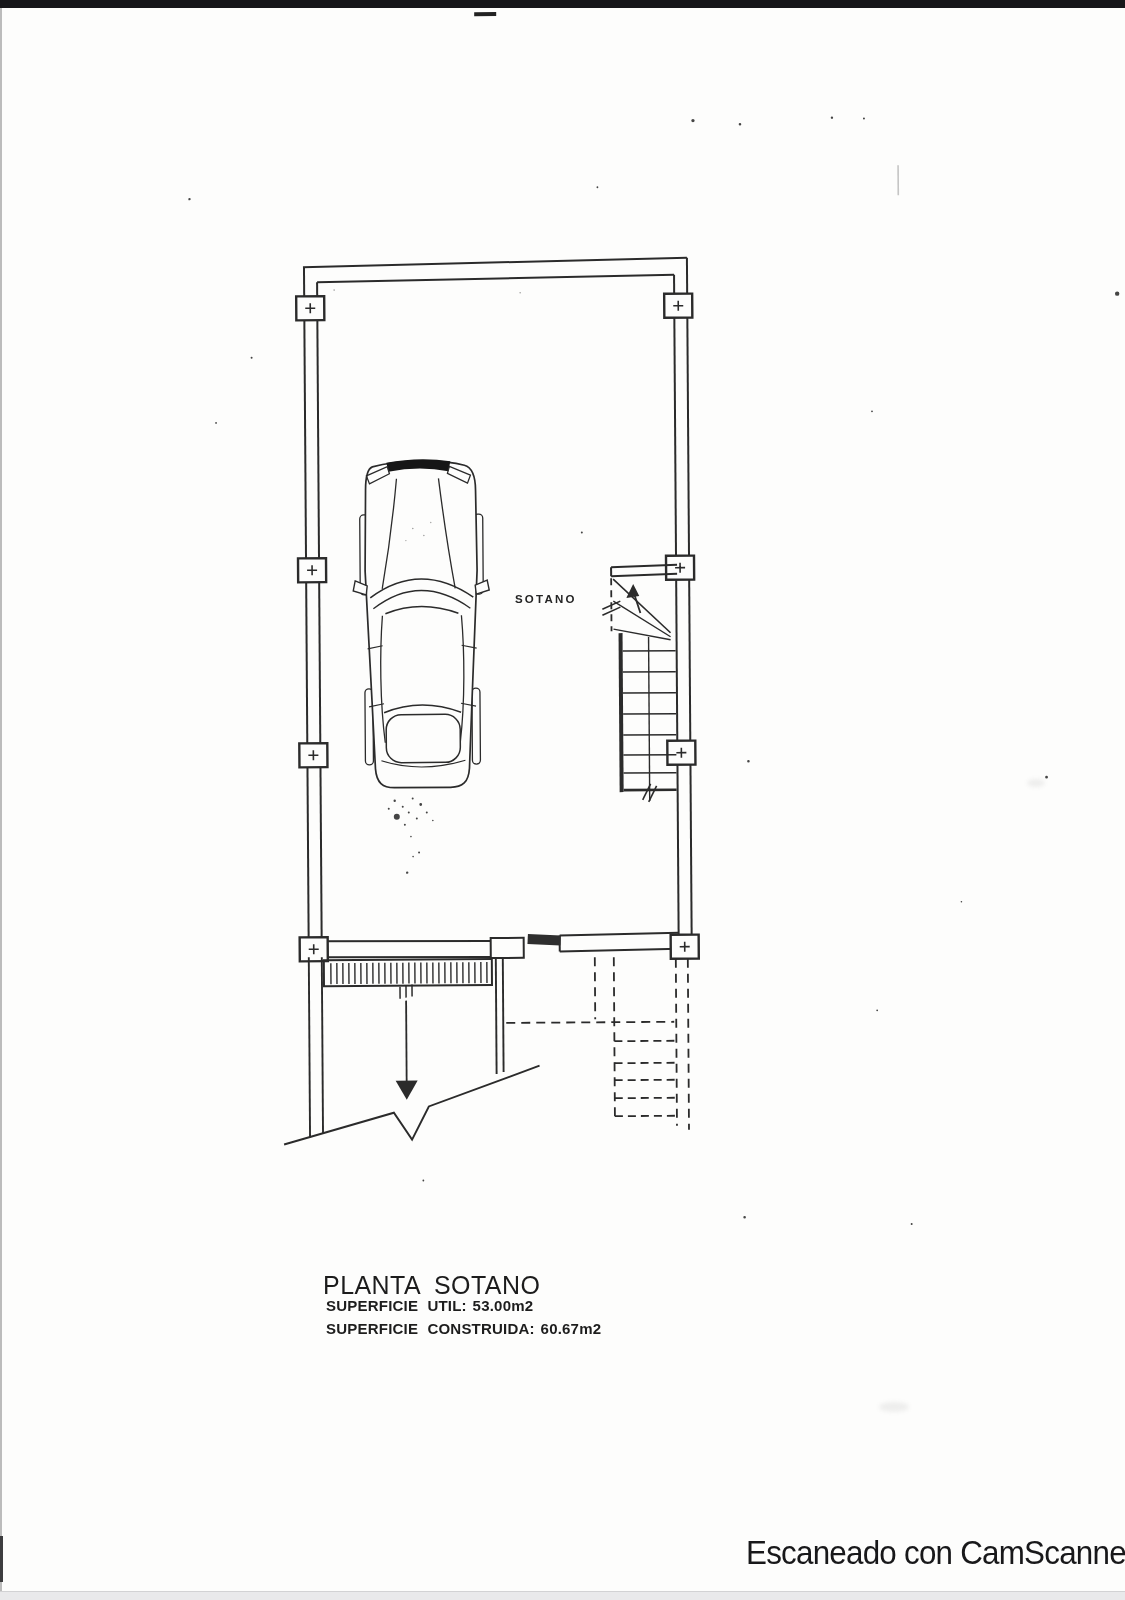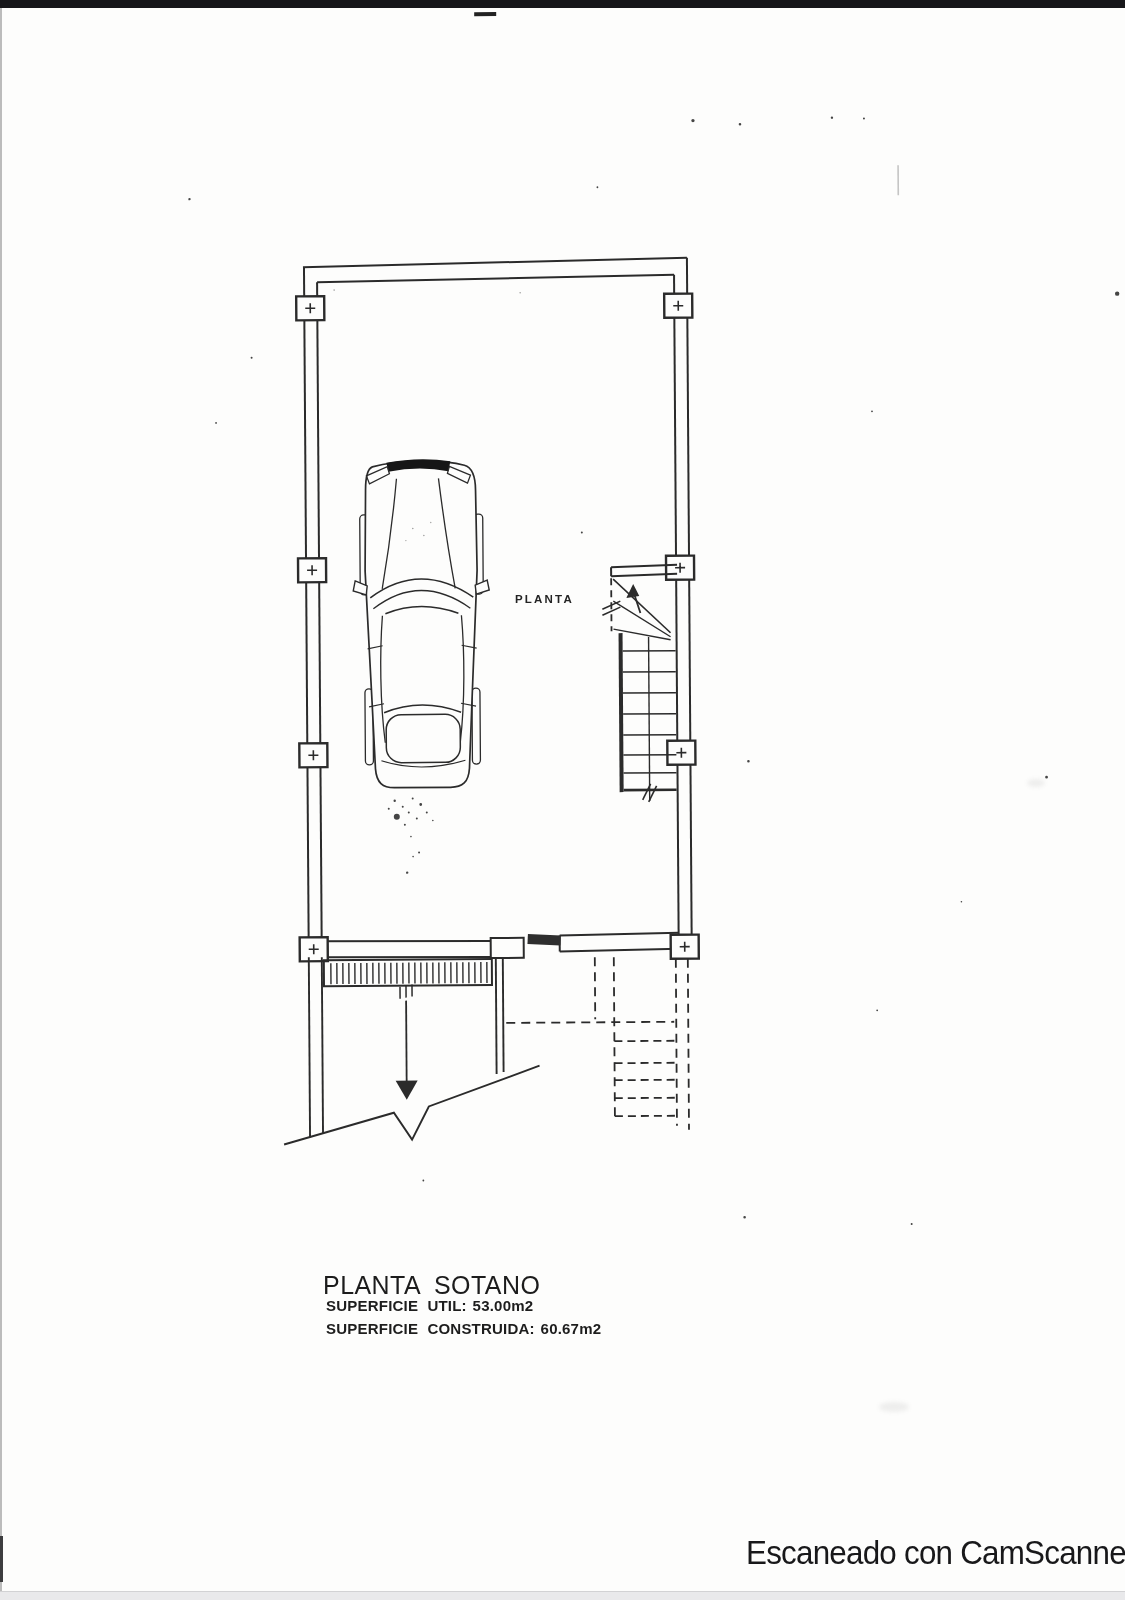--- a/index.html
+++ b/index.html
@@ -245,21 +245,21 @@
         <circle cx="388" cy="808" r="1"></circle>
       <circle cx="432" cy="820" r="0.8"></circle>
         <circle cx="410" cy="836" r="0.8"></circle>
       <circle cx="418" cy="852" r="1"></circle>
         <circle cx="412" cy="856" r="0.8"></circle>
       <circle cx="406" cy="872" r="1.2"></circle>
     </g>
   </g>
 </svg>
 
-<div class="room-label">PLANTA</div>
+<div class="room-label">SOTANO</div>
 
 <div class="plan-title">PLANTA SOTANO</div>
 
 <div class="area-line l1">
   <span>SUPERFICIE UTIL:</span><span class="val">53.00m2</span>
 </div>
 <div class="area-line l2">
   <span>SUPERFICIE CONSTRUIDA:</span><span class="val">60.67m2</span>
 </div>
 

